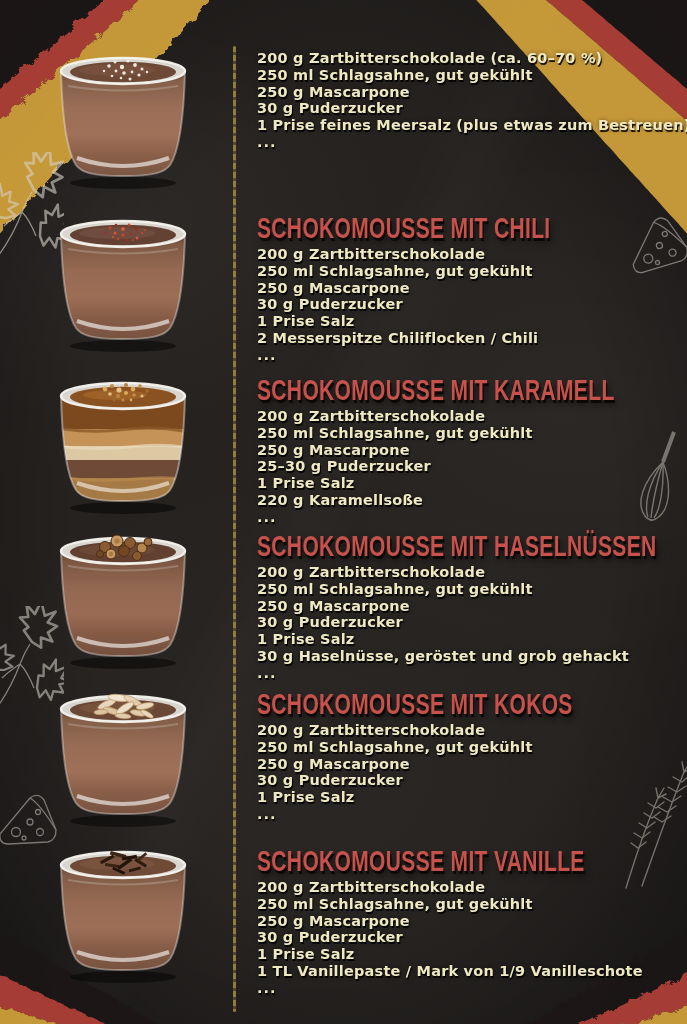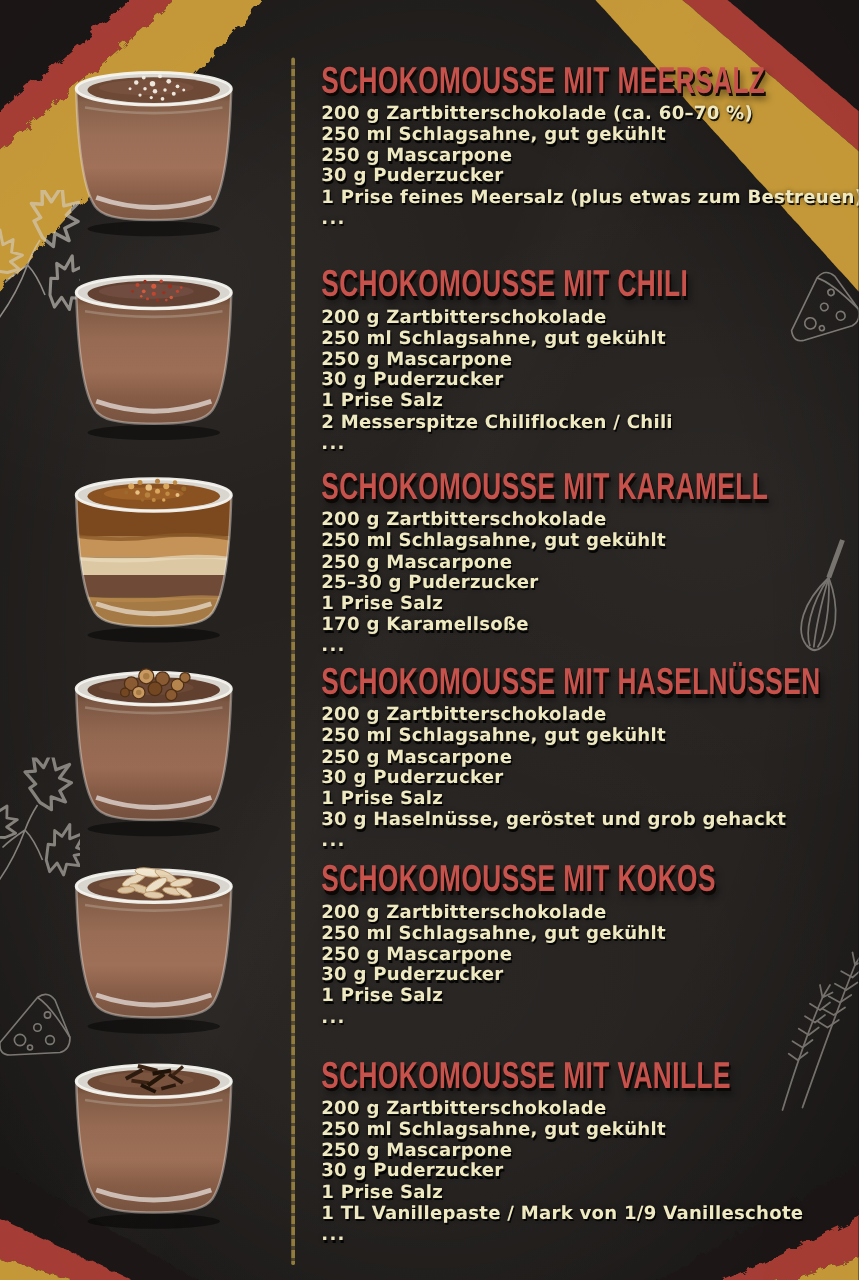--- a/index.html
+++ b/index.html
@@ -369,21 +369,20 @@
         <rect x="50" y="20" width="14" height="3" fill="#3b2414" transform="rotate(8 57 22)"></rect>
         <rect x="62" y="18" width="16" height="3.4" fill="#241509" transform="rotate(-35 70 20)"></rect>
         <rect x="74" y="24" width="12" height="2.8" fill="#2c1a0f" transform="rotate(-15 80 26)"></rect>
         <rect x="57" y="25" width="13" height="3" fill="#1f1209" transform="rotate(25 63 27)"></rect>
         <rect x="82" y="11" width="11" height="2.6" fill="#3b2414" transform="rotate(-40 88 13)"></rect>
       </g>
     </svg>
   </figure>
 
   <section class="recipe" style="top:50px">
-    <h2><span class="squeeze">SCHOKOMOUSSE MIT MEERSALZ</span></h2>
     <div class="ing">200 g Zartbitterschokolade (ca. 60–70 %)</div>
     <div class="ing">250 ml Schlagsahne, gut gekühlt</div>
     <div class="ing">250 g Mascarpone</div>
     <div class="ing">30 g Puderzucker</div>
     <div class="ing">1 Prise feines Meersalz (plus etwas zum Bestreuen)</div>
     <div class="more">...</div>
   </section>
 
   <section class="recipe" style="top:213px">
     <h2><span class="squeeze">SCHOKOMOUSSE MIT CHILI</span></h2>
@@ -396,21 +395,21 @@
     <div class="more">...</div>
   </section>
 
   <section class="recipe" style="top:375px">
     <h2><span class="squeeze">SCHOKOMOUSSE MIT KARAMELL</span></h2>
     <div class="ing">200 g Zartbitterschokolade</div>
     <div class="ing">250 ml Schlagsahne, gut gekühlt</div>
     <div class="ing">250 g Mascarpone</div>
     <div class="ing">25–30 g Puderzucker</div>
     <div class="ing">1 Prise Salz</div>
-    <div class="ing">170 g Karamellsoße</div>
+    <div class="ing">220 g Karamellsoße</div>
     <div class="more">...</div>
   </section>
 
   <section class="recipe" style="top:531px">
     <h2><span class="squeeze">SCHOKOMOUSSE MIT HASELNÜSSEN</span></h2>
     <div class="ing">200 g Zartbitterschokolade</div>
     <div class="ing">250 ml Schlagsahne, gut gekühlt</div>
     <div class="ing">250 g Mascarpone</div>
     <div class="ing">30 g Puderzucker</div>
     <div class="ing">1 Prise Salz</div>

